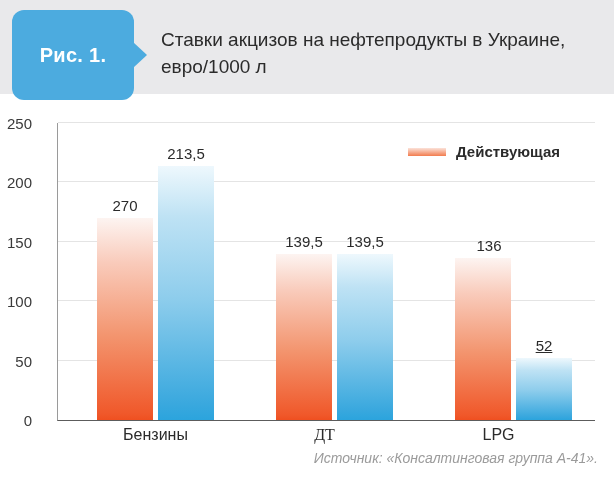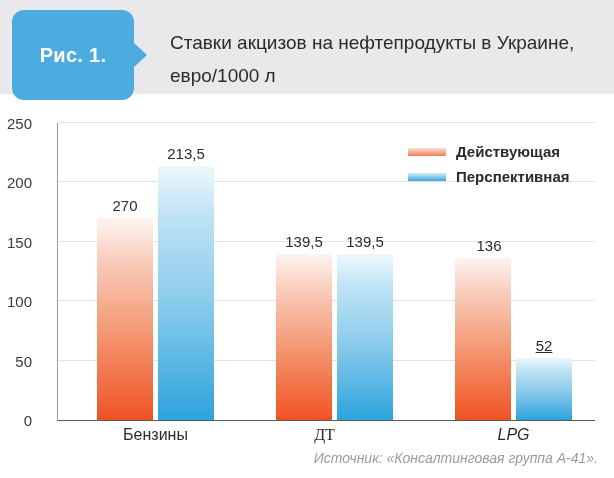--- a/index.html
+++ b/index.html
@@ -41,24 +41,24 @@
   #fig-badge-arrow {
     position: absolute;
     left: 133px; top: 42px;
     width: 0; height: 0;
     border-top: 13px solid transparent;
     border-bottom: 13px solid transparent;
     border-left: 14px solid #4cabdf;
   }
   #header-title {
     position: absolute;
-    left: 170px; top: 26px;
+    left: 161px; top: 26px;
     width: 420px;
     font-size: 19px;
-    line-height: 33px;
+    line-height: 27px;
     color: #2b2b2b;
   }
 
   
   #chart-area {
     position: absolute;
     left: 0; top: 105px;
     width: 614px; height: 338px;
     background: #ffffff;
   }
@@ -186,30 +186,26 @@
         <div class="bar-label" style="left: 267px; width: 80px; bottom: 169.726px;">139,5</div>
         <div class="bar cur" style="left: 397px; width: 56px; height: 161.568px;"></div>
         <div class="bar-label" style="left: 391px; width: 80px; bottom: 165.568px;">136</div>
         <div class="bar pros" style="left: 458px; width: 56px; height: 61.776px;"></div>
         <div class="bar-label" style="left: 446px; width: 80px; bottom: 65.776px; text-decoration: underline;">52</div>
       </div>
 
     <div id="cats">
         <div class="cat-label" style="left: 19px; width: 157px;">Бензины</div>
         <div class="cat-label" style="left: 188px; width: 157px; font-family: Liberation Serif, serif;">ДТ</div>
-        <div class="cat-label" style="left: 377px; width: 157px; font-style: italic;">LPG</div>
+        <div class="cat-label" style="left: 362px; width: 157px;">LPG</div>
       </div>
   </div>
 
   <div id="legend">
     <div class="legend-row">
       <span class="legend-swatch cur"></span>
       <span class="legend-text">Действующая</span>
     </div>
-    <div class="legend-row">
-      <span class="legend-swatch pros"></span>
-      <span class="legend-text">Перспективная</span>
-    </div>
   </div>
 
 </div>
 
 <div id="source-note">Источник: «Консалтинговая группа А-41».</div>
 
 </body></html>

